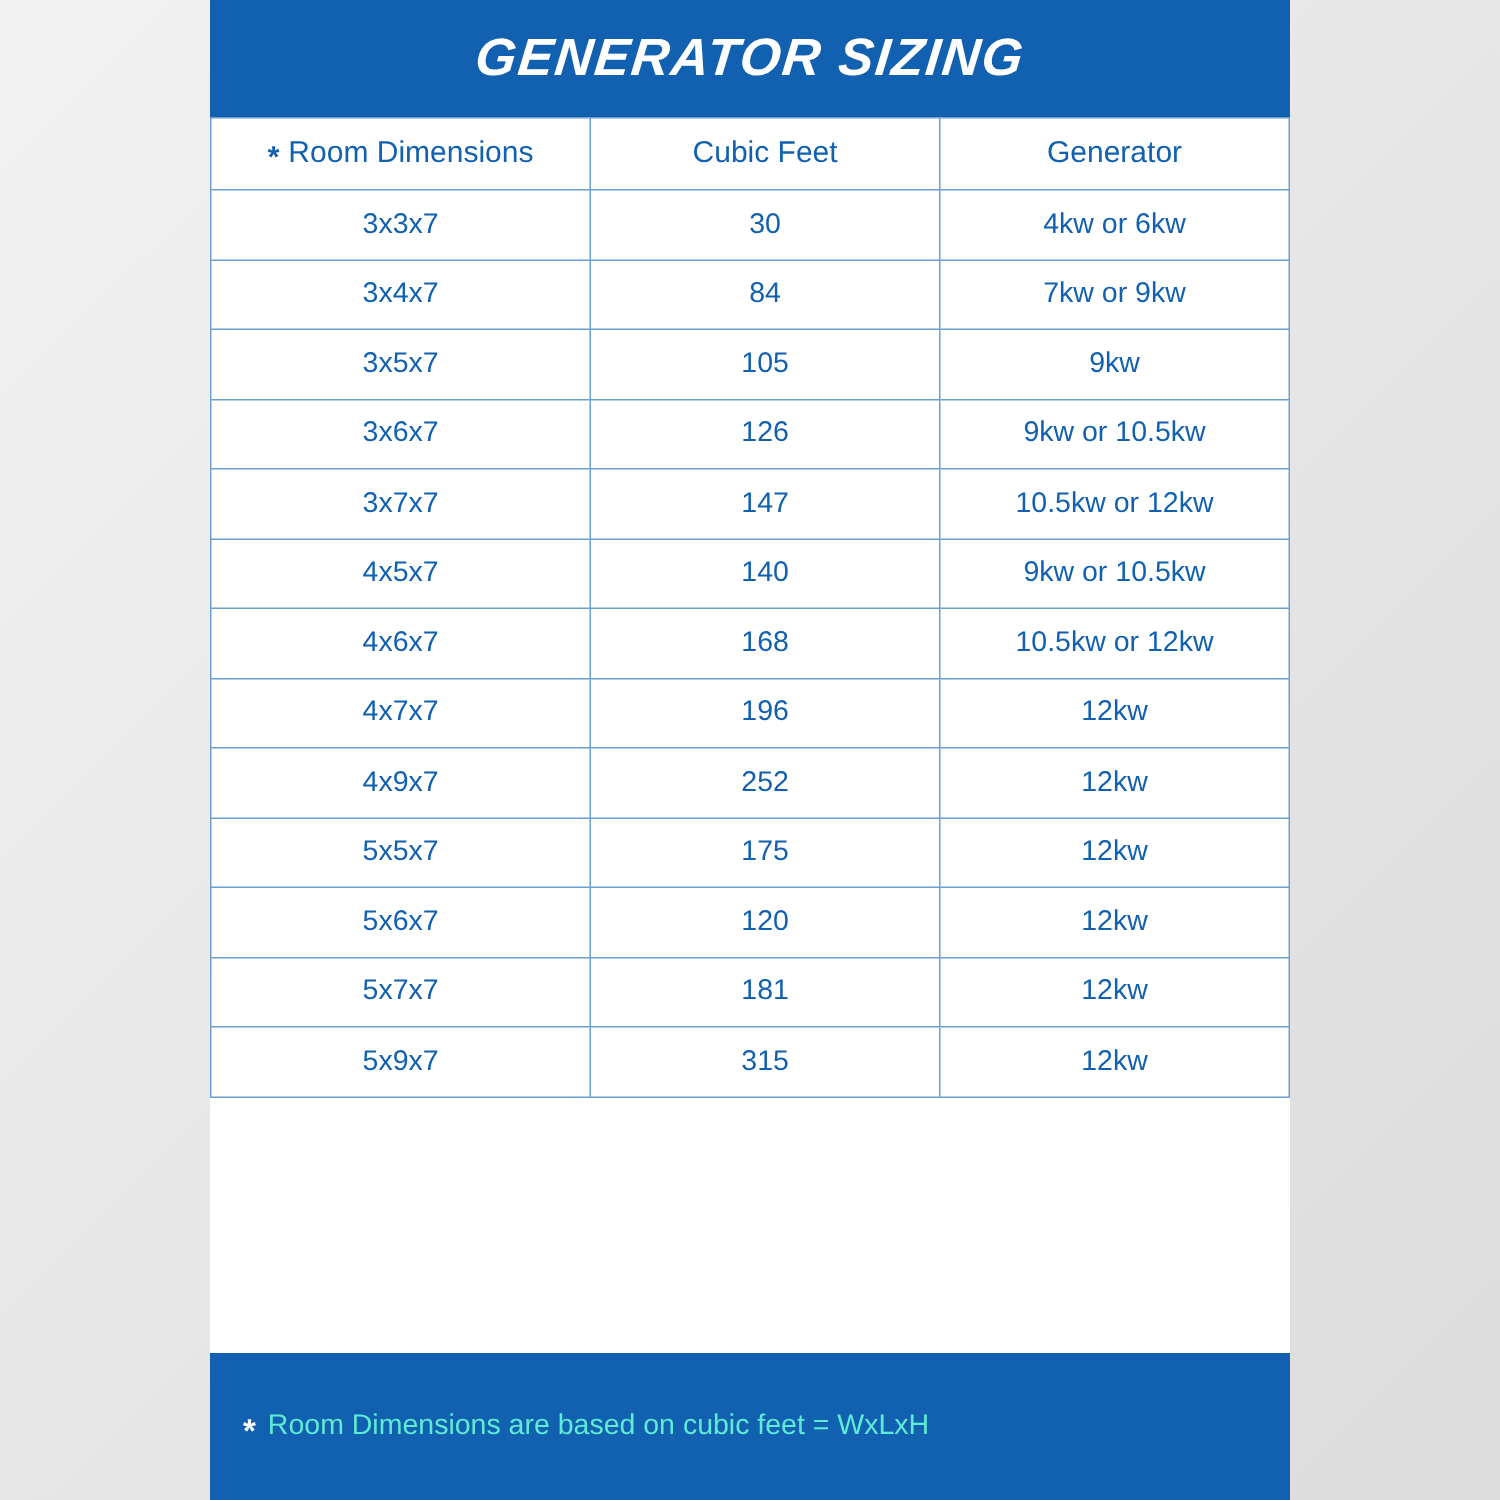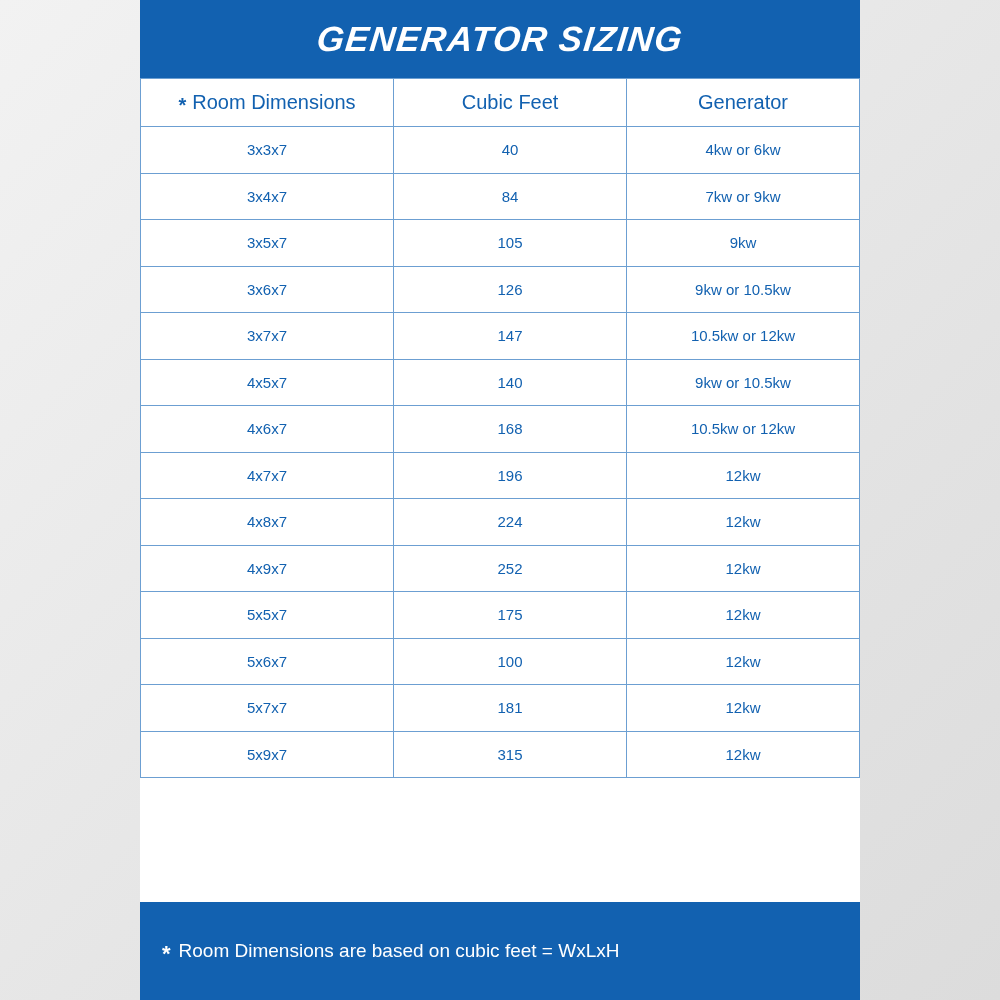--- a/index.html
+++ b/index.html
@@ -61,21 +61,21 @@
     height: 45.5px;
     vertical-align: middle;
     font-family: "Liberation Sans", sans-serif;
   }
   .table thead th {
     height: 47px;
     font-size: 20px;
     margin-left: 24px;
   }
   .table td {
-    font-size: 15px;
+    font-size: 19px;
   }
   .table tr td:first-child,
   .table tr th:first-child {
     border-left: 1px solid #6c9fd2;
   }
   .table tr td:last-child,
   .table tr th:last-child {
     border-right: 1px solid #6c9fd2;
   }
 
@@ -94,21 +94,21 @@
     bottom: 0;
     width: 100%;
     height: 98px;
     background: #1261b0;
     display: flex;
     align-items: center;
     padding-left: 22px;
     box-sizing: border-box;
   }
   .footer-note {
-    color: #ffffff;
+    color: #5eead4;
     font-size: 19px;
     font-family: "Liberation Sans", sans-serif;
   }
   .footer-asterisk {
     color: #ffffff;
     font-weight: bold;
     font-size: 22px;
     margin-right: 8px;
     position: relative;
     top: 3px;
@@ -137,21 +137,21 @@
       <thead>
         <tr>
           <th><span class="asterisk">*</span><span>Room Dimensions</span></th>
           <th>Cubic Feet</th>
           <th>Generator</th>
         </tr>
       </thead>
       <tbody>
         <tr>
           <td>3x3x7</td>
-          <td>40</td>
+          <td>30</td>
           <td>4kw or 6kw</td>
         </tr>
         <tr>
           <td>3x4x7</td>
           <td>84</td>
           <td>7kw or 9kw</td>
         </tr>
         <tr>
           <td>3x5x7</td>
           <td>105</td>
@@ -176,37 +176,32 @@
           <td>4x6x7</td>
           <td>168</td>
           <td>10.5kw or 12kw</td>
         </tr>
         <tr>
           <td>4x7x7</td>
           <td>196</td>
           <td>12kw</td>
         </tr>
         <tr>
-          <td>4x8x7</td>
-          <td>224</td>
-          <td>12kw</td>
-        </tr>
-        <tr>
           <td>4x9x7</td>
           <td>252</td>
           <td>12kw</td>
         </tr>
         <tr>
           <td>5x5x7</td>
           <td>175</td>
           <td>12kw</td>
         </tr>
         <tr>
           <td>5x6x7</td>
-          <td>100</td>
+          <td>120</td>
           <td>12kw</td>
         </tr>
         <tr>
           <td>5x7x7</td>
           <td>181</td>
           <td>12kw</td>
         </tr>
         <tr>
           <td>5x9x7</td>
           <td>315</td>

